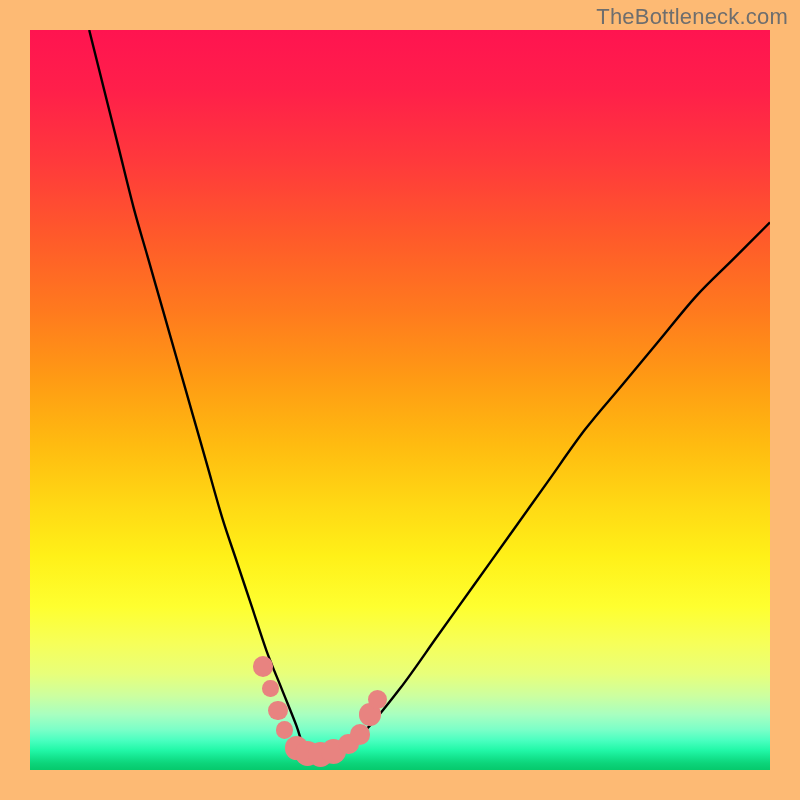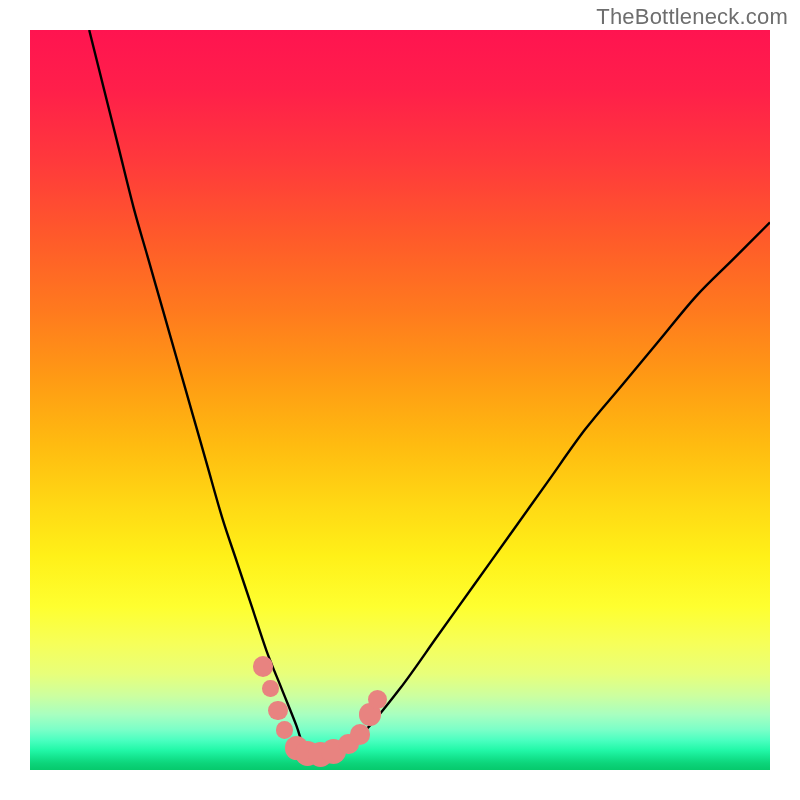--- a/index.html
+++ b/index.html
@@ -7,21 +7,21 @@
     padding: 0;
     width: 800px;
     height: 800px;
     background: #000;
     overflow: hidden;
   }
   .outer {
     position: relative;
     width: 800px;
     height: 800px;
-    background: #ffffff;
+    background: #fdba74;
   }
   .watermark {
     position: absolute;
     top: 4px;
     right: 12px;
     font-family: Arial, Helvetica, sans-serif;
     font-size: 22px;
     font-weight: 500;
     color: #6e6e6e;
     letter-spacing: 0.2px;

